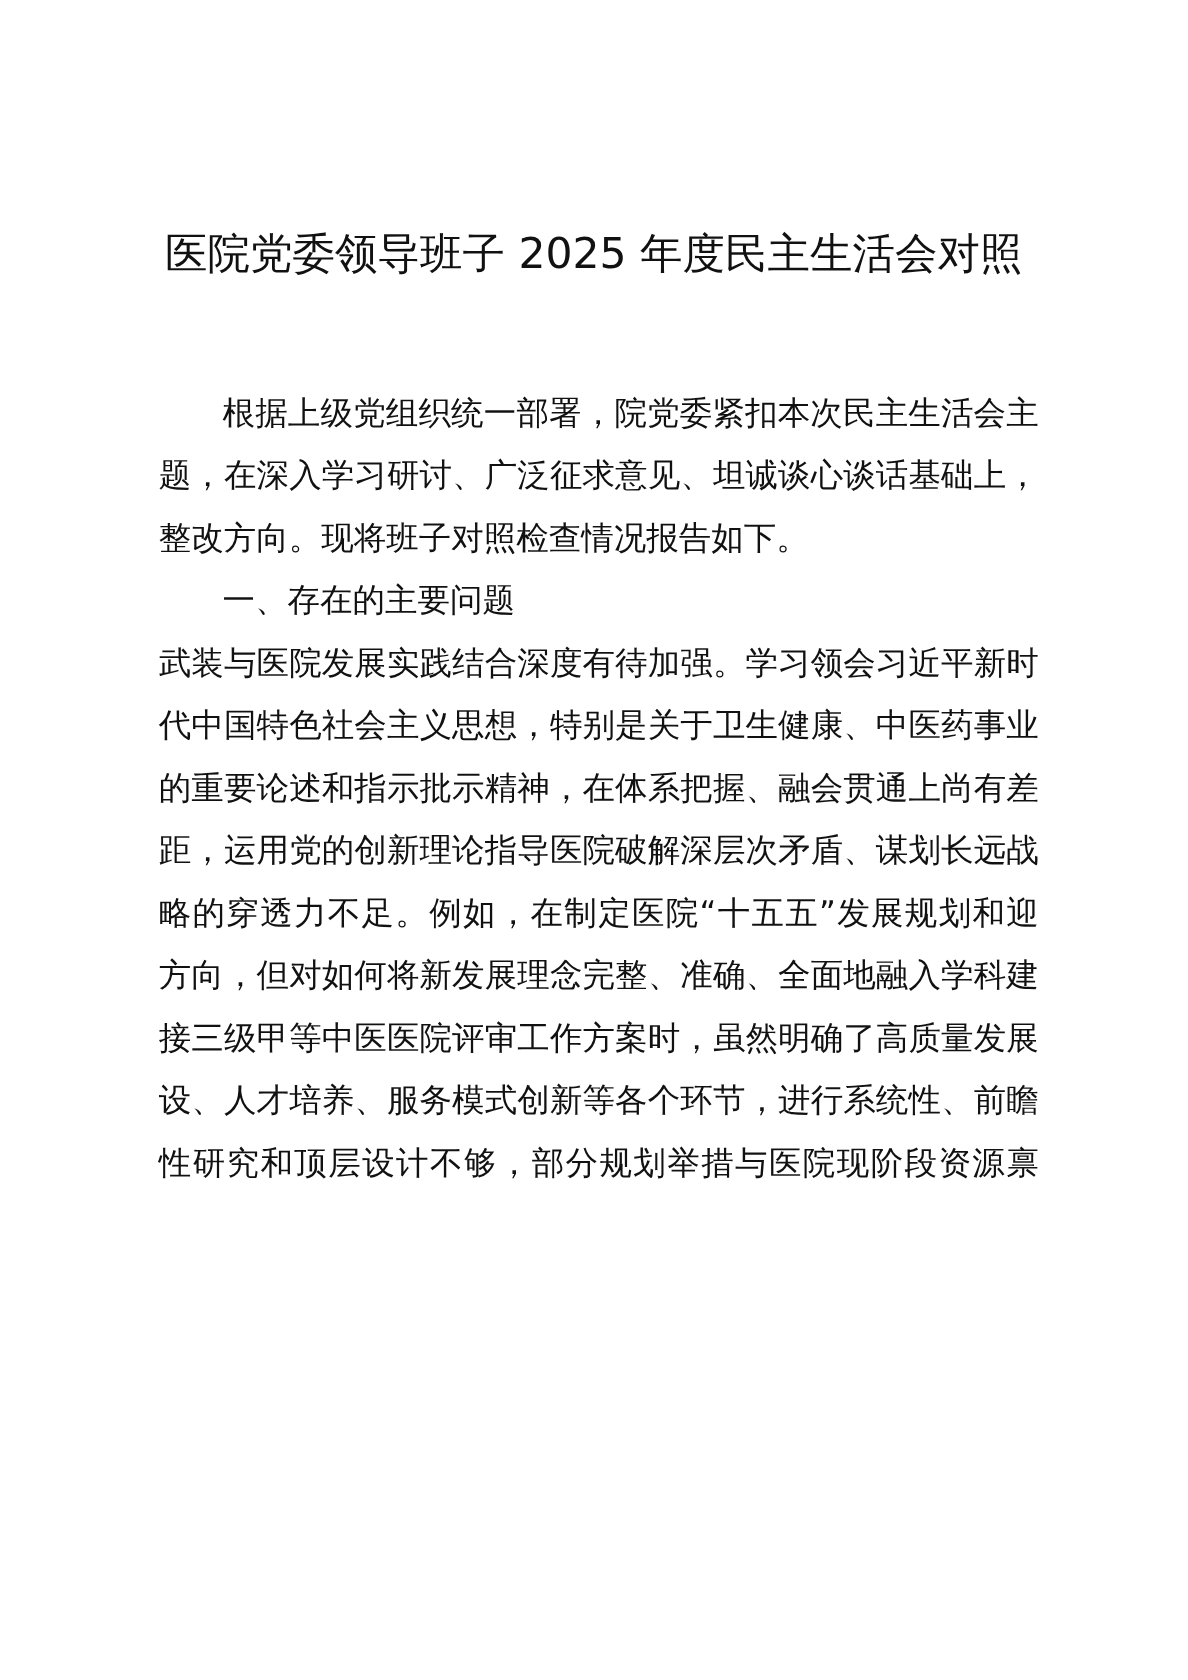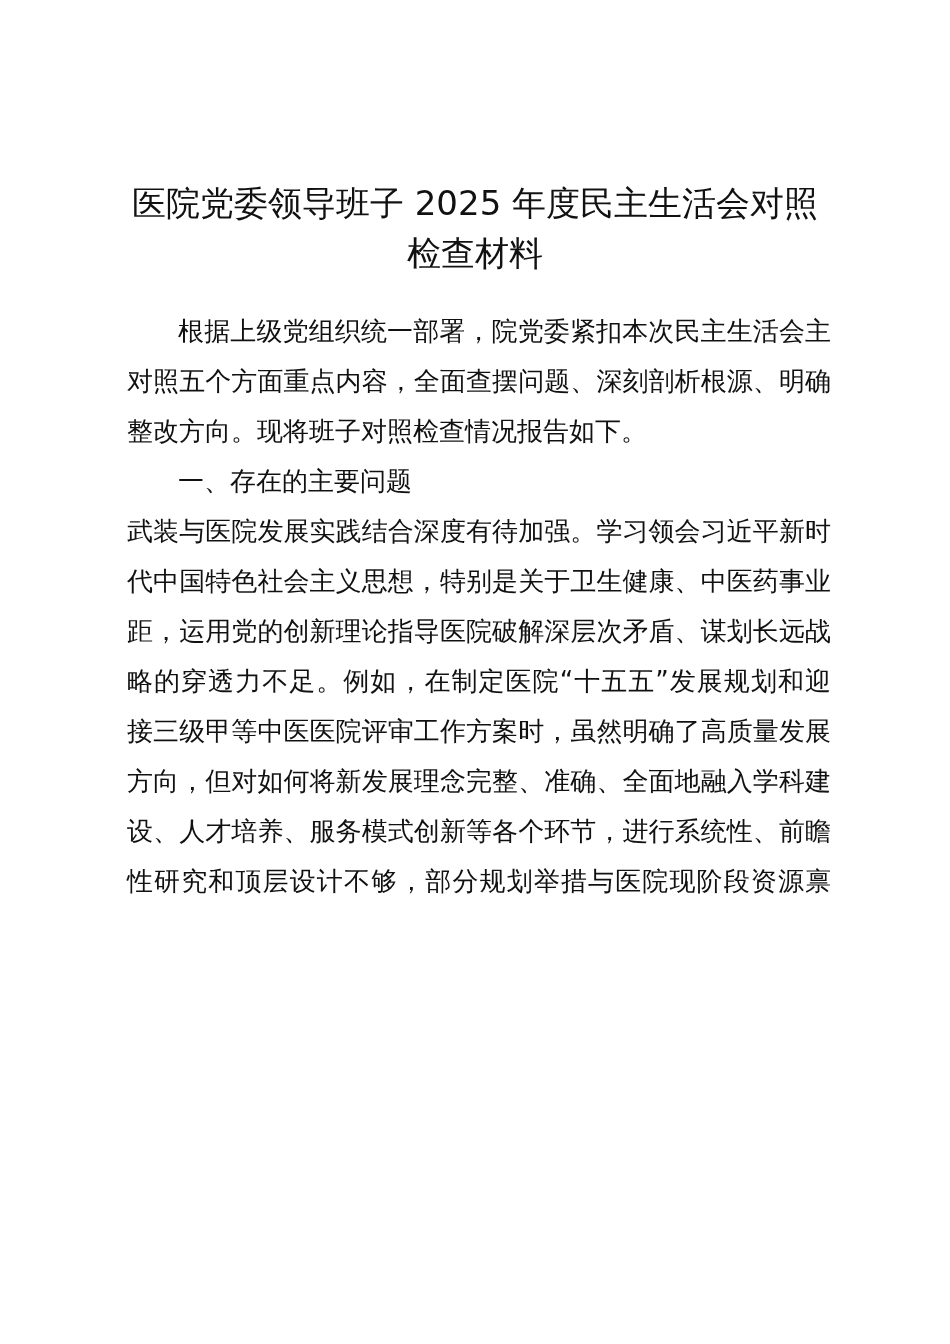--- a/index.html
+++ b/index.html
@@ -70,41 +70,41 @@
       display: block;
     }
   </style>
 </head>
 <body>
 
 <div class="page">
 
   <h1 class="title">
     <span class="tline">医院党委领导班子 2025 年度民主生活会对照</span>
-    <span class="tline">检查材料</span>
   </h1>
 
   <div class="body">
 
     <div class="para">
       <span class="line indent">根据上级党组织统一部署，院党委紧扣本次民主生活会主</span>
-      <span class="line">对照五个方面重点内容，全面查摆问题、深刻剖析根源、明确</span>
+      <span class="line">题，在深入学习研讨、广泛征求意见、坦诚谈心谈话基础上，</span>
       <span class="line last">整改方向。现将班子对照检查情况报告如下。</span>
     </div>
 
     <div class="para">
       <span class="line indent last">一、存在的主要问题</span>
     </div>
 
 
     <div class="para">
       <span class="line">武装与医院发展实践结合深度有待加强。学习领会习近平新时</span>
       <span class="line">代中国特色社会主义思想，特别是关于卫生健康、中医药事业</span>
+      <span class="line">的重要论述和指示批示精神，在体系把握、融会贯通上尚有差</span>
       <span class="line">距，运用党的创新理论指导医院破解深层次矛盾、谋划长远战</span>
       <span class="line">略的穿透力不足。例如，在制定医院“十五五”发展规划和迎</span>
+      <span class="line">方向，但对如何将新发展理念完整、准确、全面地融入学科建</span>
       <span class="line">接三级甲等中医医院评审工作方案时，虽然明确了高质量发展</span>
-      <span class="line">方向，但对如何将新发展理念完整、准确、全面地融入学科建</span>
       <span class="line">设、人才培养、服务模式创新等各个环节，进行系统性、前瞻</span>
       <span class="line">性研究和顶层设计不够，部分规划举措与医院现阶段资源禀</span>
     </div>
 
   </div>
 </div>
 
 </body></html>

